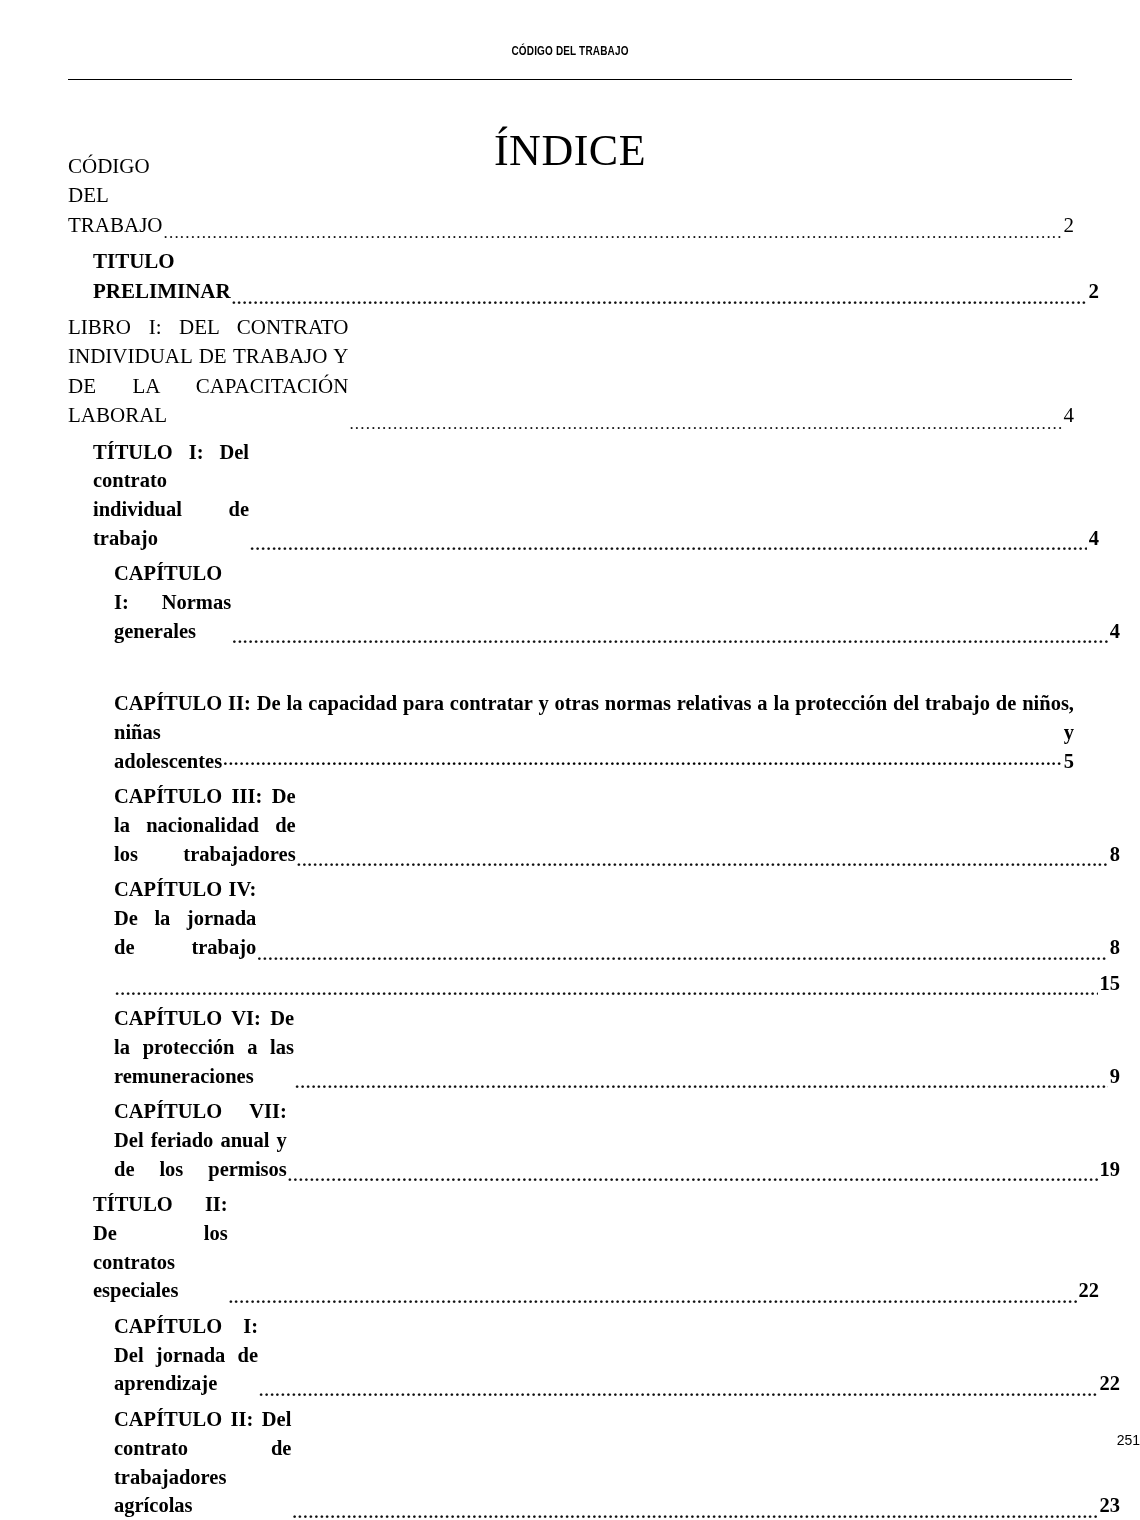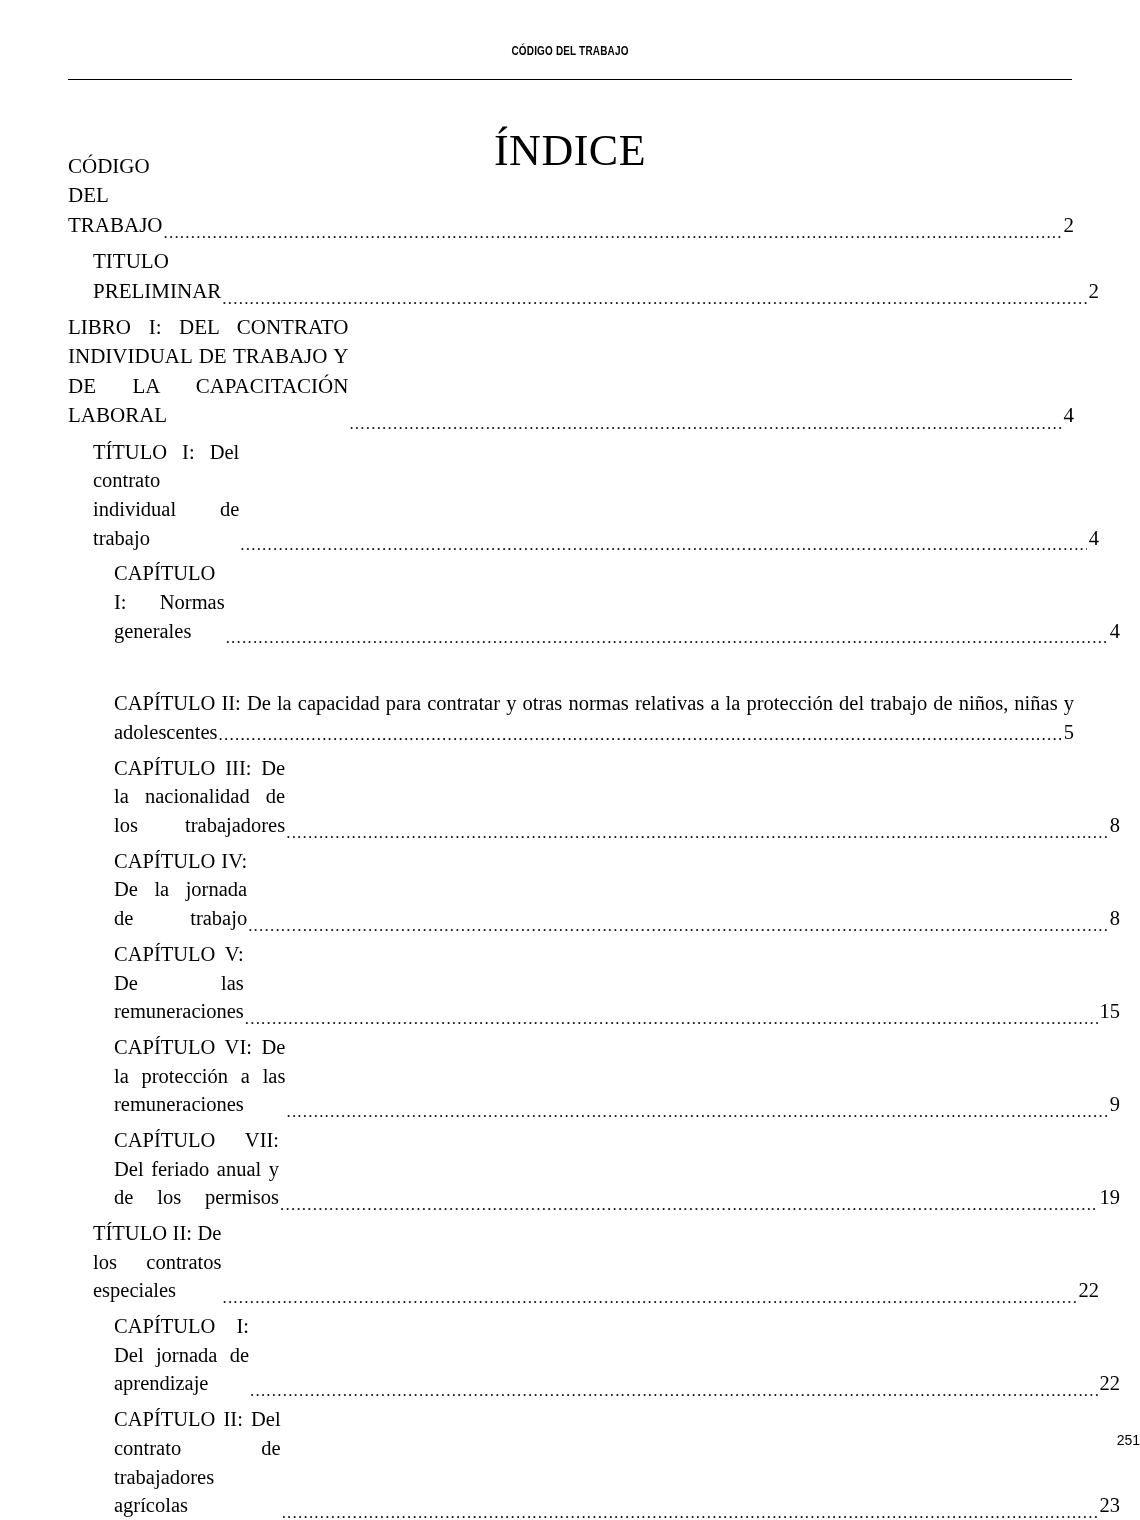--- a/index.html
+++ b/index.html
@@ -78,22 +78,22 @@
     text-align-last: justify;
     font-size: 20.5px;
     line-height: 1.40;
     margin: 0 0 7px 0;
     color: #000;
     word-spacing: 0.02em;
   }
 
   
   .lvl-0 { padding-left: 0px;  padding-right: 0px; }
-  .lvl-1 { padding-left: 25px; padding-right: 0px; }
-  .lvl-2 { padding-left: 46px; padding-right: 0px; }
+  .lvl-1 { padding-left: 25px; padding-right: 0px; font-weight: bold; }
+  .lvl-2 { padding-left: 46px; padding-right: 0px; font-weight: bold; }
 
   
   .caps { font-size: 21px; }
   .label {
     
   }
 
   
   .entry-flex {
     display: flex;
@@ -128,21 +128,21 @@
   
   .wrap-entry .first-lines {
     display: block;
     text-align: justify;
     text-align-last: justify;
     margin-bottom: 0;
     margin-top: 44px;
   }
   .wrap-entry .last-line {
     display: flex;
-    align-items: flex-end;
+    align-items: center;
     width: 100%;
   }
   .wrap-entry .last-line .label { flex: 0 1 auto; }
   .wrap-entry .last-line .dots {
     flex: 1 1 auto;
     min-width: 8px;
     overflow: hidden;
     white-space: nowrap;
     letter-spacing: 1.2px;
     font-size: 17px;
@@ -218,21 +218,20 @@
         <span class="label">CAPÍTULO III: De la nacionalidad de los trabajadores</span>
         <span class="dots">...............................................................................................................................................................................................................................................................................................................................................................................................................</span>
         <span class="pageno">8</span>
       </div>
       <div class="toc-entry entry-flex lvl-2">
         <span class="label">CAPÍTULO IV: De la jornada de trabajo</span>
         <span class="dots">...............................................................................................................................................................................................................................................................................................................................................................................................................</span>
         <span class="pageno">8</span>
       </div>
       <div class="toc-entry entry-flex lvl-2">
-        <span class="label">CAPÍTULO V: De las remuneraciones</span>
         <span class="dots">...............................................................................................................................................................................................................................................................................................................................................................................................................</span>
         <span class="pageno">15</span>
       </div>
       <div class="toc-entry entry-flex lvl-2">
         <span class="label">CAPÍTULO VI: De la protección a las remuneraciones</span>
         <span class="dots">...............................................................................................................................................................................................................................................................................................................................................................................................................</span>
         <span class="pageno">9</span>
       </div>
       <div class="toc-entry entry-flex lvl-2">
         <span class="label">CAPÍTULO VII: Del feriado anual y de los permisos</span>

